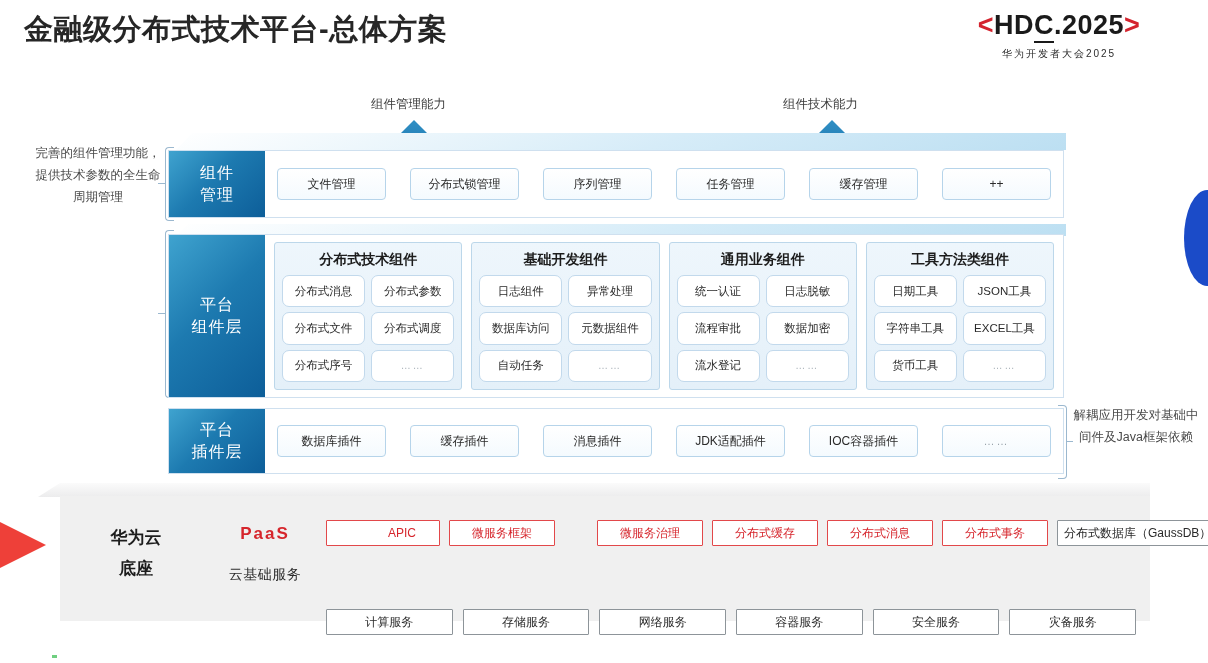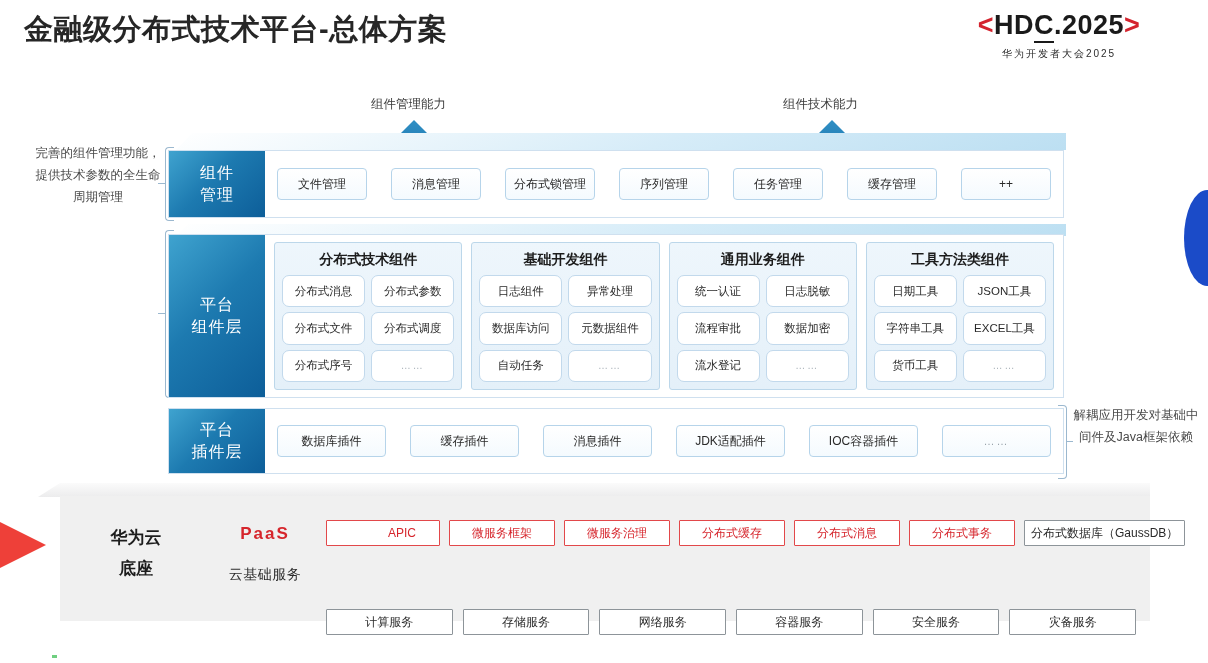--- a/index.html
+++ b/index.html
@@ -188,21 +188,20 @@
 
   <div class="bevel" style="left:176px;top:133px;width:890px;height:17px;clip-path:polygon(0% 100%,16px 0%,100% 0%,100% 100%);"></div>
 
   <div class="rowbox" style="left:168px;top:150px;width:896px;height:68px;border:1px solid #cfe0ef;box-sizing:border-box;">
     <div class="side-label">
       <span>组件</span>
       <span>管理</span>
     </div>
     <div class="chips" id="cm-chips">
         <div class="chip">文件管理</div>
-        <div class="chip">消息管理</div>
         <div class="chip">分布式锁管理</div>
         <div class="chip">序列管理</div>
         <div class="chip">任务管理</div>
         <div class="chip">缓存管理</div>
         <div class="chip">++</div>
       </div>
   </div>
 
   <div class="bevel" style="left:176px;top:224px;width:890px;height:12px;clip-path:polygon(0% 100%,12px 0%,100% 0%,100% 100%);"></div>
 
@@ -279,21 +278,21 @@
     <div class="slab-inner">
       <div class="base-title">
         <div>华为云</div>
         <div>底座</div>
       </div>
       <div class="paas-label">PaaS</div>
       <div class="cloud-label">云基础服务</div>
       <div class="paas-row" id="paas-row">
           <div class="paas-chip" style="flex: 0 0 62px; padding-left: 44px;">APIC</div>
           <div class="paas-chip" style="flex: 0 0 92px;">微服务框架</div>
-          <div class="paas-chip" style="flex: 0 0 92px;">微服务治理</div>
+          <div class="paas-chip" style="flex: 0 0 92px; margin-left: 33px;">微服务治理</div>
           <div class="paas-chip" style="flex: 0 0 92px;">分布式缓存</div>
           <div class="paas-chip" style="flex: 0 0 92px;">分布式消息</div>
           <div class="paas-chip" style="flex: 0 0 92px; font-family: Liberation Serif, serif;">分布式事务</div>
           <div class="paas-chip gauss" style="flex: 1 1 0%;">分布式数据库（GaussDB）</div>
         </div>
       <div class="cloud-row" id="cloud-row">
           <div class="cloud-chip">计算服务</div>
           <div class="cloud-chip">存储服务</div>
           <div class="cloud-chip">网络服务</div>
           <div class="cloud-chip">容器服务</div>

